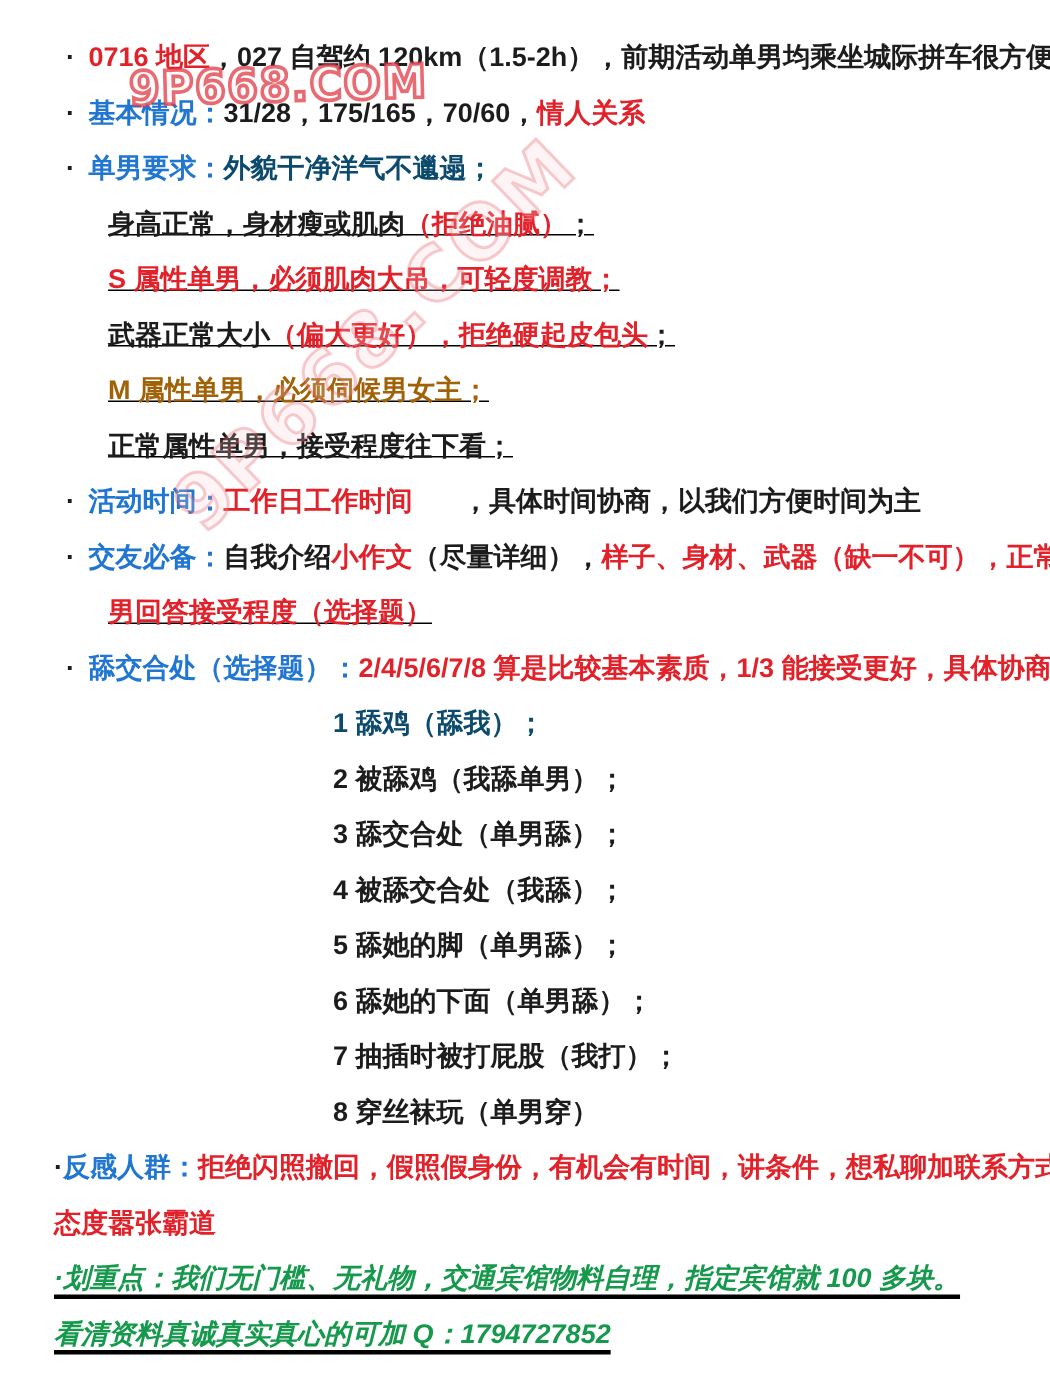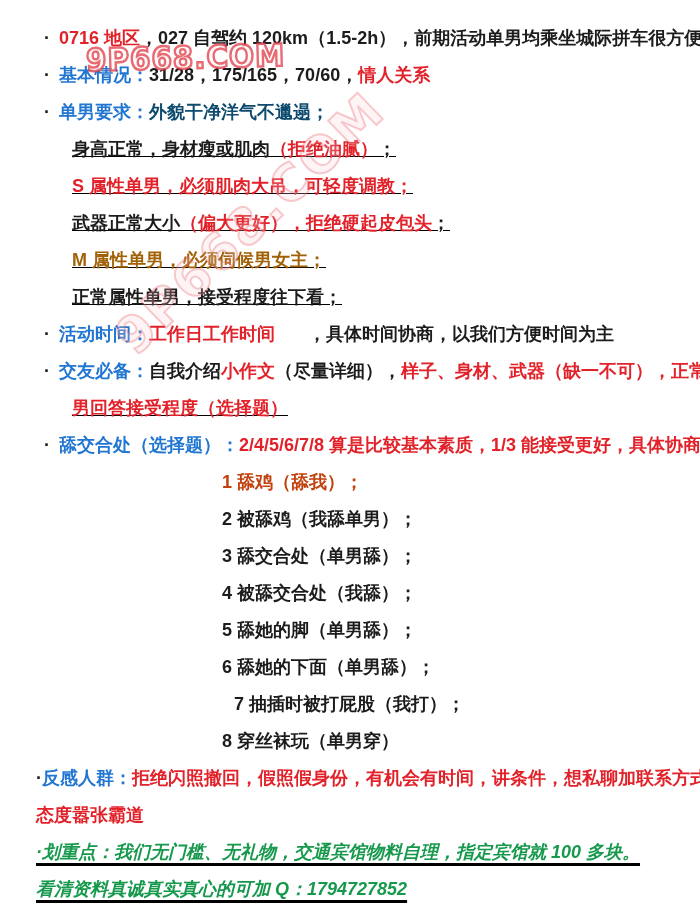--- a/index.html
+++ b/index.html
@@ -82,27 +82,27 @@
       <div class="line ind-bullet"><span class="bullet" style="color: rgb(28, 28, 28);">·</span><span class="seg" style="color: rgb(33, 118, 210);">单男要求：</span><span class="seg" style="color: #0c4a6e;">外貌干净洋气不邋遢；</span></div>
       <div class="line ind-hang"><span class="seg" style="color: rgb(28, 28, 28);">身高正常，身材瘦或肌肉</span><span class="seg" style="color: rgb(226, 34, 42);">（拒绝油腻）</span><span class="seg" style="color: rgb(28, 28, 28);">；</span></div>
       <div class="line ind-hang"><span class="seg" style="color: rgb(226, 34, 42);">S 属性单男，必须肌肉大吊，可轻度调教；</span></div>
       <div class="line ind-hang"><span class="seg" style="color: rgb(28, 28, 28);">武器正常大小</span><span class="seg" style="color: rgb(226, 34, 42);">（偏大更好），拒绝硬起皮包头</span><span class="seg" style="color: rgb(28, 28, 28);">；</span></div>
       <div class="line ind-hang"><span class="seg" style="color: #a16207; text-align: center;">M 属性单男，必须伺候男女主；</span></div>
       <div class="line ind-hang"><span class="seg" style="color: rgb(28, 28, 28);">正常属性单男，接受程度往下看；</span></div>
       <div class="line ind-bullet"><span class="bullet" style="color: rgb(28, 28, 28);">·</span><span class="seg" style="color: rgb(33, 118, 210);">活动时间：</span><span class="seg" style="color: rgb(226, 34, 42);">工作日工作时间</span><span class="seg" style="color: rgb(28, 28, 28); padding-left: 33px;">，具体时间协商，以我们方便时间为主</span></div>
       <div class="line ind-bullet"><span class="bullet" style="color: rgb(28, 28, 28);">·</span><span class="seg" style="color: rgb(33, 118, 210);">交友必备：</span><span class="seg" style="color: rgb(28, 28, 28);">自我介绍</span><span class="seg" style="color: rgb(226, 34, 42);">小作文</span><span class="seg" style="color: rgb(28, 28, 28);">（尽量详细），</span><span class="seg" style="color: rgb(226, 34, 42);">样子、身材、武器（缺一不可），正常单</span></div>
       <div class="line ind-hang"><span class="seg" style="color: rgb(226, 34, 42);">男回答接受程度（选择题）</span></div>
       <div class="line ind-bullet"><span class="bullet" style="color: rgb(28, 28, 28);">·</span><span class="seg" style="color: rgb(33, 118, 210);">舔交合处（选择题）：</span><span class="seg" style="color: rgb(226, 34, 42);">2/4/5/6/7/8 算是比较基本素质，1/3 能接受更好，具体协商</span></div>
-      <div class="line ind-list"><span class="seg" style="color: #c2410c; margin-top: 36px;">1 舔鸡（舔我）；</span></div>
+      <div class="line ind-list"><span class="seg" style="color: #0c4a6e; margin-top: 36px;">1 舔鸡（舔我）；</span></div>
       <div class="line ind-list"><span class="seg" style="color: rgb(28, 28, 28);">2 被舔鸡（我舔单男）；</span></div>
       <div class="line ind-list"><span class="seg" style="color: rgb(28, 28, 28);">3 舔交合处（单男舔）；</span></div>
       <div class="line ind-list"><span class="seg" style="color: rgb(28, 28, 28);">4 被舔交合处（我舔）；</span></div>
       <div class="line ind-list"><span class="seg" style="color: rgb(28, 28, 28);">5 舔她的脚（单男舔）；</span></div>
       <div class="line ind-list"><span class="seg" style="color: rgb(28, 28, 28);">6 舔她的下面（单男舔）；</span></div>
-      <div class="line ind-list"><span class="seg" style="color: rgb(28, 28, 28); margin-left: 12px;">7 抽插时被打屁股（我打）；</span></div>
+      <div class="line ind-list"><span class="seg" style="color: rgb(28, 28, 28);">7 抽插时被打屁股（我打）；</span></div>
       <div class="line ind-list"><span class="seg" style="color: rgb(28, 28, 28);">8 穿丝袜玩（单男穿）</span></div>
       <div class="line ind-flush"><span class="seg" style="color: rgb(28, 28, 28);">·</span><span class="seg" style="color: rgb(33, 118, 210);">反感人群：</span><span class="seg" style="color: rgb(226, 34, 42);">拒绝闪照撤回，假照假身份，有机会有时间，讲条件，想私聊加联系方式，</span></div>
       <div class="line ind-flush"><span class="seg" style="color: rgb(226, 34, 42);">态度嚣张霸道</span></div>
       <div class="line ind-flush style-green"><span class="seg" style="color: rgb(23, 153, 77);">·划重点：我们无门槛、无礼物，交通宾馆物料自理，指定宾馆就 100 多块。</span></div>
       <div class="line ind-flush style-green"><span class="seg" style="color: rgb(23, 153, 77);">看清资料真诚真实真心的可加 Q：1794727852</span></div>
     </div>
   <div class="wm-h" style="color: rgba(255, 250, 250, 0.8); -webkit-text-stroke: 2.5px rgba(224, 58, 68, 0.75);">9P668.COM</div>
   <div class="wm-d" style="color: rgba(250, 205, 210, 0.22); -webkit-text-stroke: 2px rgba(228, 85, 95, 0.3);">9P668.COM</div>
 </div>
 

